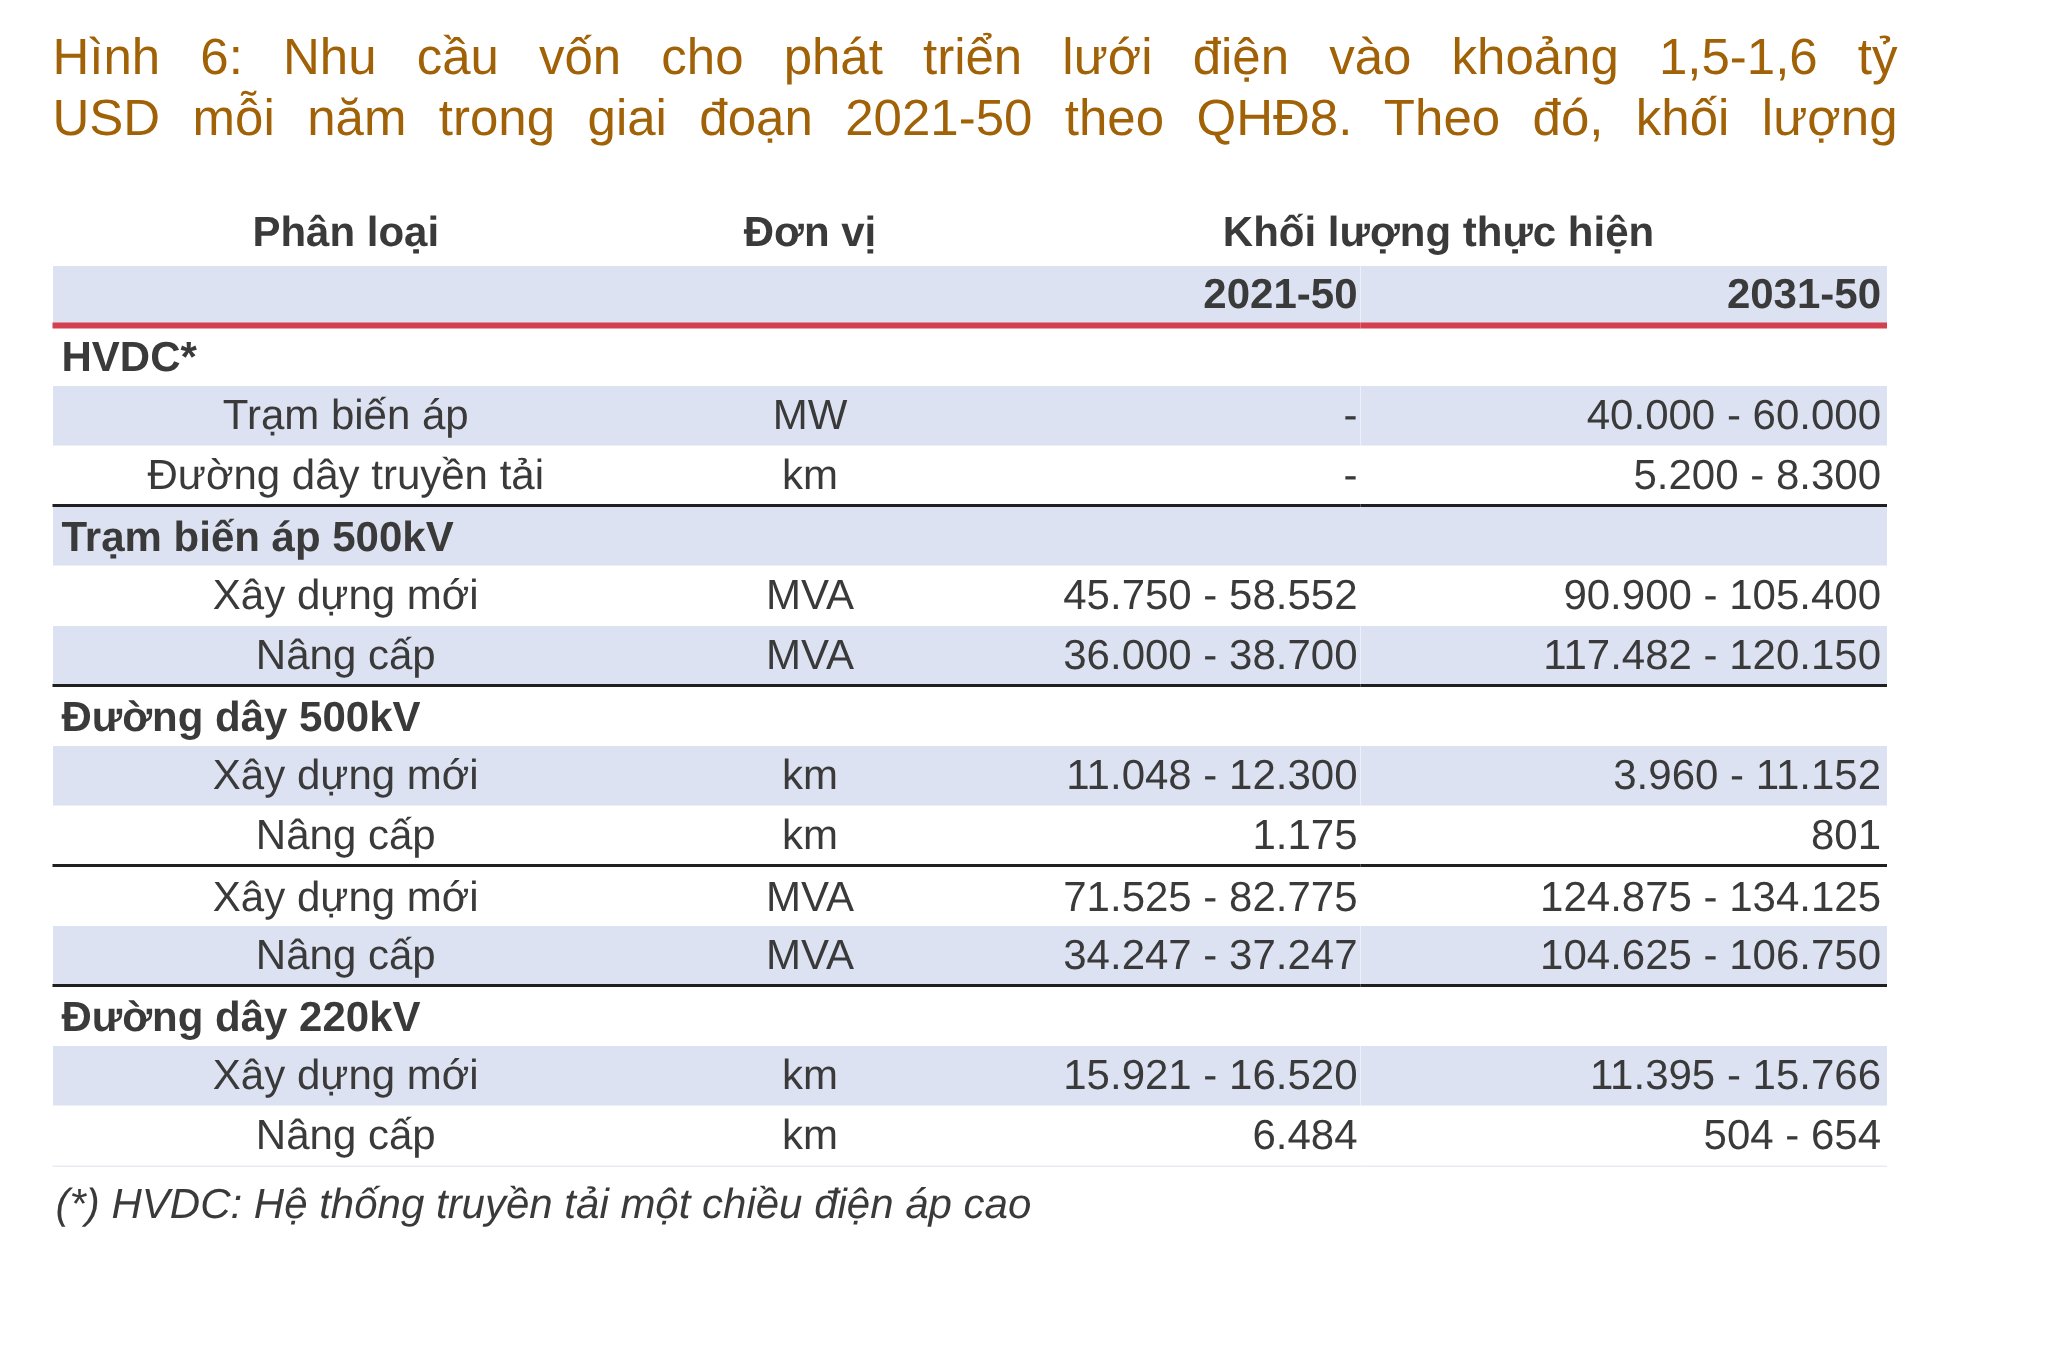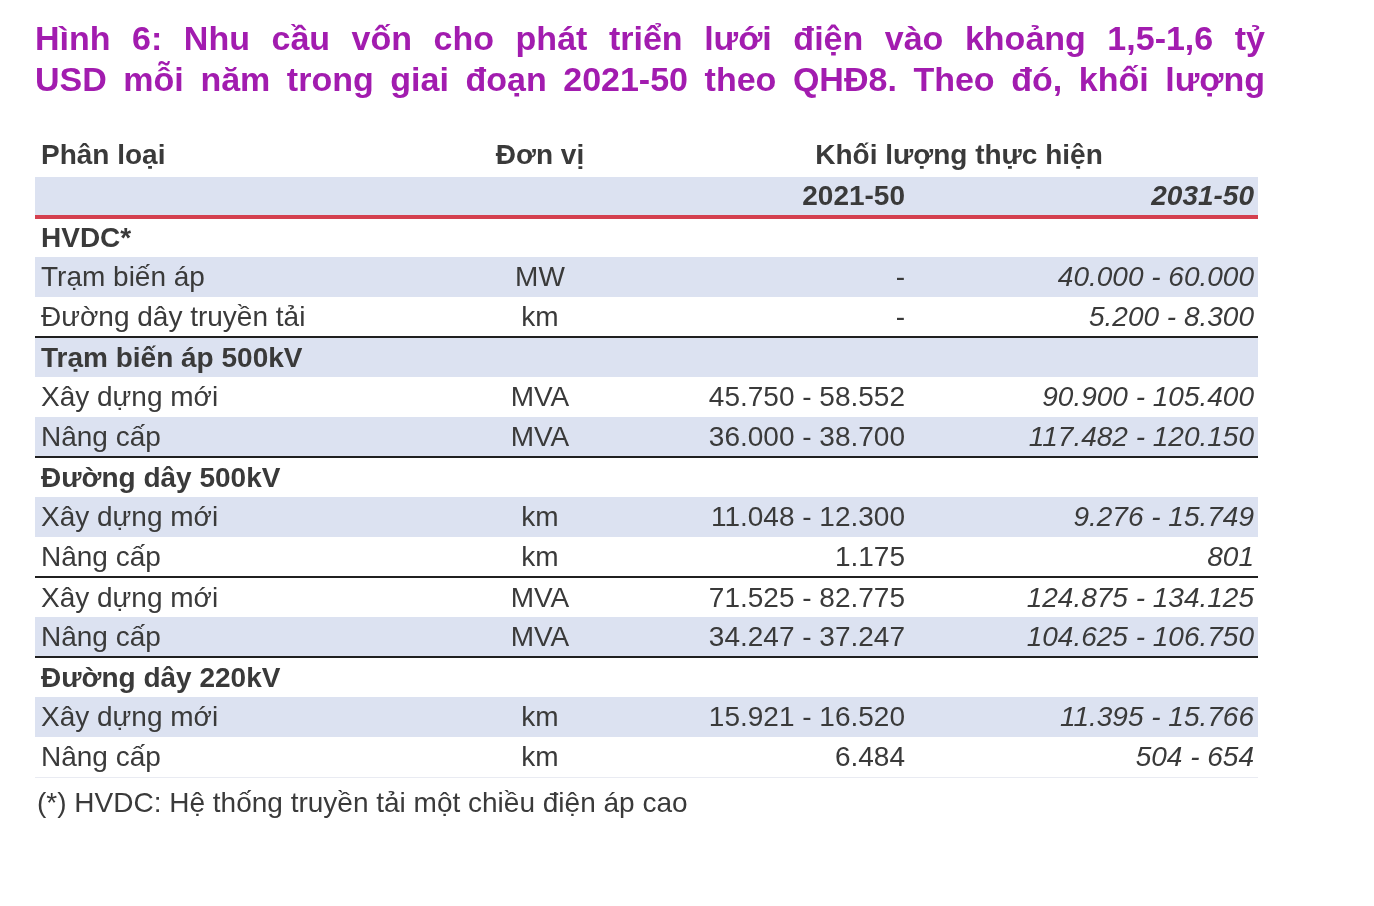--- a/index.html
+++ b/index.html
@@ -9,43 +9,43 @@
     --line:#202020;
   }
   *{box-sizing:border-box;}
   html,body{margin:0;padding:0;}
   body{
     width:1374px;height:906px;background:#ffffff;overflow:hidden;
     font-family:"Liberation Sans",sans-serif;color:var(--ink);
   }
   .page{padding:18px 0 0 35px;}
   
-  .title{margin:0;width:1230px;font-size:34px;font-weight:700;line-height:41px;color:#a21caf;}
+  .title{margin:0;width:1230px;font-size:34px;font-weight:400;line-height:41px;color:#a16207;}
   .title-line{display:block;}
   .title-line.just{text-align:justify;text-align-last:justify;}
   
   table.fig{
     width:1223px;margin-top:33px;border-collapse:collapse;table-layout:fixed;
     font-size:28px;color:var(--ink);border-bottom:1px solid #e9ebf2;
   }
   table.fig tr{height:40px;}
   thead tr.head-row-1{height:44px;}
   th,td{padding:0;vertical-align:middle;font-weight:400;overflow:hidden;white-space:nowrap;}
   th{font-weight:700;}
-  .cat{text-align:left;padding-left:6px;}
+  .cat{text-align:center;padding-left:6px;}
   .unit{text-align:center;}
   .num{text-align:right;padding-right:2px;}
-  th.num:last-child,td.num:last-child{padding-right:4px;font-style:italic;}
+  th.num:last-child,td.num:last-child{padding-right:4px;}
   .group{text-align:center;}
   tr.shaded>th,tr.shaded>td{background:var(--shade);}
   thead tr.head-row-2>th{border-bottom:4px solid var(--red);}
   tbody tr.divider>td{border-bottom:2px solid var(--line);}
   td.section-label{font-weight:700;text-align:left;padding-left:6px;}
   
-  .footnote{margin:9px 0 0 2px;font-size:28px;color:var(--ink);}
+  .footnote{margin:9px 0 0 2px;font-size:28px;font-style:italic;color:var(--ink);}
 </style>
 </head>
 <body>
 
 <div class="page">
 
   <h1 class="title">
     <span class="title-line just">Hình 6: Nhu cầu vốn cho phát triển lưới điện vào khoảng 1,5-1,6 tỷ</span>
     <span class="title-line just">USD mỗi năm trong giai đoạn 2021-50 theo QHĐ8. Theo đó, khối lượng</span>
   </h1>
@@ -101,21 +101,21 @@
           <td class="num">36.000 - 38.700</td>
           <td class="num">117.482 - 120.150</td>
         </tr>
         <tr>
           <td colspan="4" class="section-label">Đường dây 500kV</td>
         </tr>
         <tr class="shaded">
           <td class="cat">Xây dựng mới</td>
           <td class="unit">km</td>
           <td class="num">11.048 - 12.300</td>
-          <td class="num">9.276 - 15.749</td>
+          <td class="num">3.960 - 11.152</td>
         </tr>
         <tr class="divider">
           <td class="cat">Nâng cấp</td>
           <td class="unit">km</td>
           <td class="num">1.175</td>
           <td class="num">801</td>
         </tr>
         <tr>
           <td class="cat">Xây dựng mới</td>
           <td class="unit">MVA</td>

